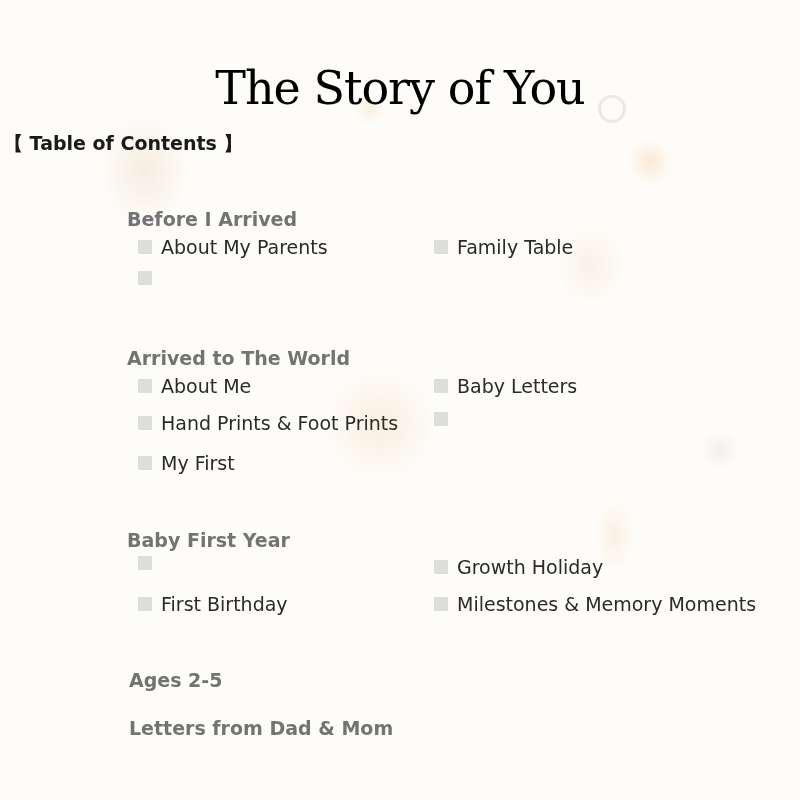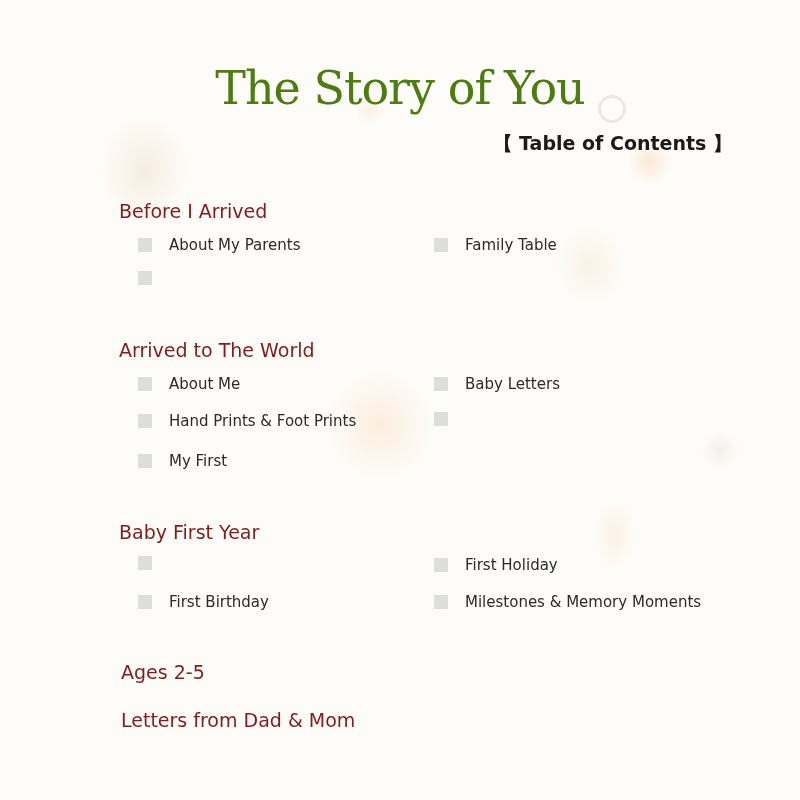--- a/index.html
+++ b/index.html
@@ -57,47 +57,46 @@
     .title {
       position: absolute;
       top: 30px;
       left: 0;
       width: 800px;
       text-align: center;
       font-family: "DejaVu Serif", serif;
       font-size: 46px;
       font-weight: normal;
       letter-spacing: -1px;
-      color: #4d7c0f;
+      color: #000000;
     }
     .subtitle {
       position: absolute;
       top: 131px;
-      left: 12px;
+      left: 4px;
       width: 720px;
-      text-align: right;
+      text-align: left;
       font-size: 19px;
       font-weight: 600;
       color: #1a1a1a;
     }
     .section-heading {
       position: absolute;
       left: 111px;
       font-size: 19px;
-      font-weight: normal;
-      color: #7f1d1d;
-      margin: 8px;
+      font-weight: bold;
+      color: #737373;
+      margin: 16px;
     }
     .item {
       position: absolute;
       display: flex;
       align-items: center;
-      font-size: 15px;
+      font-size: 19px;
       color: #2a2a2a;
-      gap: 8px;
     }
     .checkbox {
       width: 14px;
       height: 14px;
       background: #dcdedb;
       margin-right: 9px;
       flex-shrink: 0;
       cursor: pointer;
     }
   </style>
@@ -149,21 +148,21 @@
   <span class="checkbox"></span>
   <span>My First</span>
 </div>
 
 <h2 class="section-heading" style="top:513px">Baby First Year</h2>
 <div class="item" style="left:138px; top:556px">
   <span class="checkbox"></span>
 </div>
 <div class="item" style="left:434px; top:556px">
   <span class="checkbox"></span>
-  <span>First Holiday</span>
+  <span>Growth Holiday</span>
 </div>
 <div class="item" style="left:138px; top:593px">
   <span class="checkbox"></span>
   <span>First Birthday</span>
 </div>
 <div class="item" style="left:434px; top:593px">
   <span class="checkbox"></span>
   <span>Milestones &amp; Memory Moments</span>
 </div>
 

